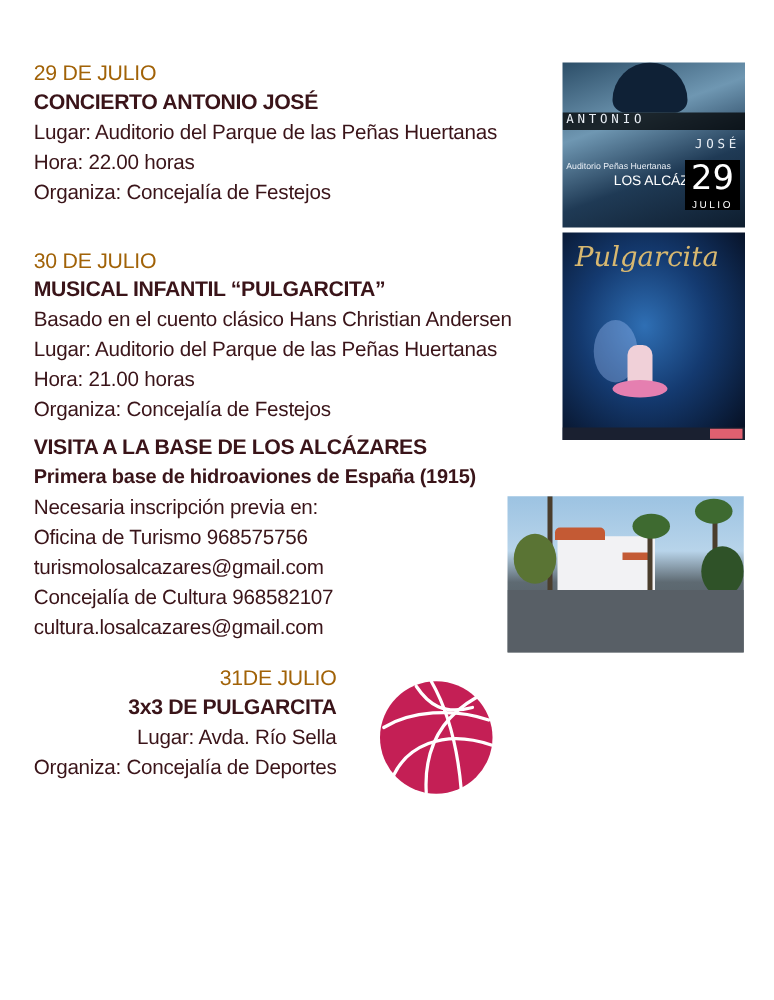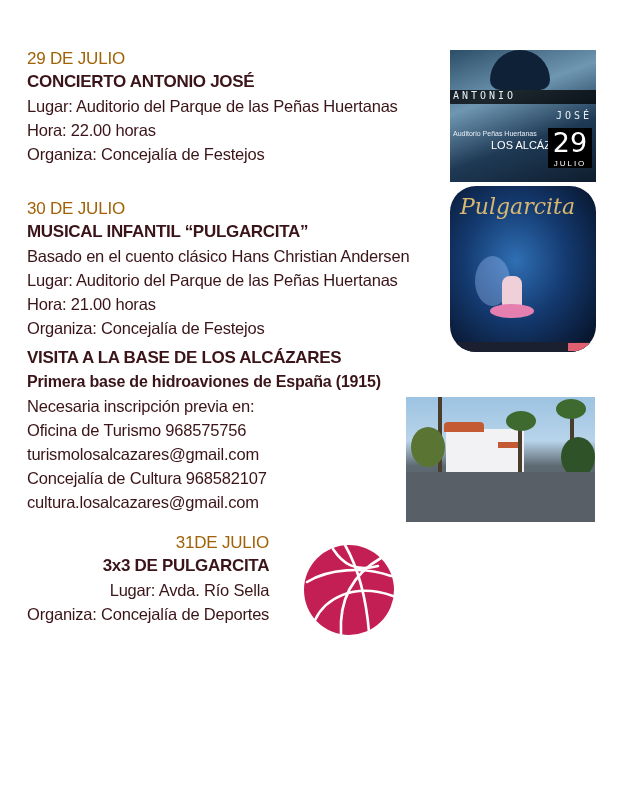--- a/index.html
+++ b/index.html
@@ -10,21 +10,21 @@
   .block { position: absolute; left: 27px; }
   .date { color: #a16207; font-weight: normal; font-size: 17px; line-height: 22px; letter-spacing: -0.2px; }
   .title { color: #3a1419; font-weight: bold; font-size: 17px; line-height: 24px; letter-spacing: -0.3px; }
   .subtitle { color: #3a1419; font-weight: bold; font-size: 16px; line-height: 24px; letter-spacing: -0.2px; }
   .line { font-size: 16.5px; line-height: 24px; color: #3a1419; letter-spacing: -0.2px; white-space: nowrap; }
 
   .photo { position: absolute; overflow: hidden; }
   #img-concert { left: 450px; top: 50px; width: 146px; height: 132px;
     background: linear-gradient(160deg, #2c4e68 0%, #6f97b2 35%, #1f3a55 65%, #0e1d2e 100%); }
   #img-musical { left: 450px; top: 186px; width: 146px; height: 166px;
-    background: radial-gradient(ellipse at 45% 45%, #2f6fb4 0%, #143a70 45%, #050c1c 100%); border-radius: 26px; }
+    background: radial-gradient(ellipse at 45% 45%, #2f6fb4 0%, #143a70 45%, #050c1c 100%); }
   #img-base { left: 406px; top: 397px; width: 189px; height: 125px;
     background: linear-gradient(180deg, #9cc3e2 0%, #b8d4ea 35%, #5e6a72 55%, #4a5259 100%); }
 
   
   .poster-band { position: absolute; left: 0; right: 0; background: rgba(0,0,0,0.75); color: #e8eef5;
     font-family: "DejaVu Sans Mono", monospace; font-size: 10px; letter-spacing: 3px; }
   .poster-box29 { position: absolute; right: 4px; top: 78px; width: 44px; height: 40px; background: #000;
     color: #fff; font-size: 27px; line-height: 30px; text-align: center; font-family: "DejaVu Sans", sans-serif; }
   .poster-julio { position: absolute; bottom: 0; left: 0; right: 0; color: #fff; font-size: 8px; letter-spacing: 2px; text-align: center; }
   .poster-venue { position: absolute; left: 3px; top: 80px; color: #e8eef5; font-size: 7px; }

